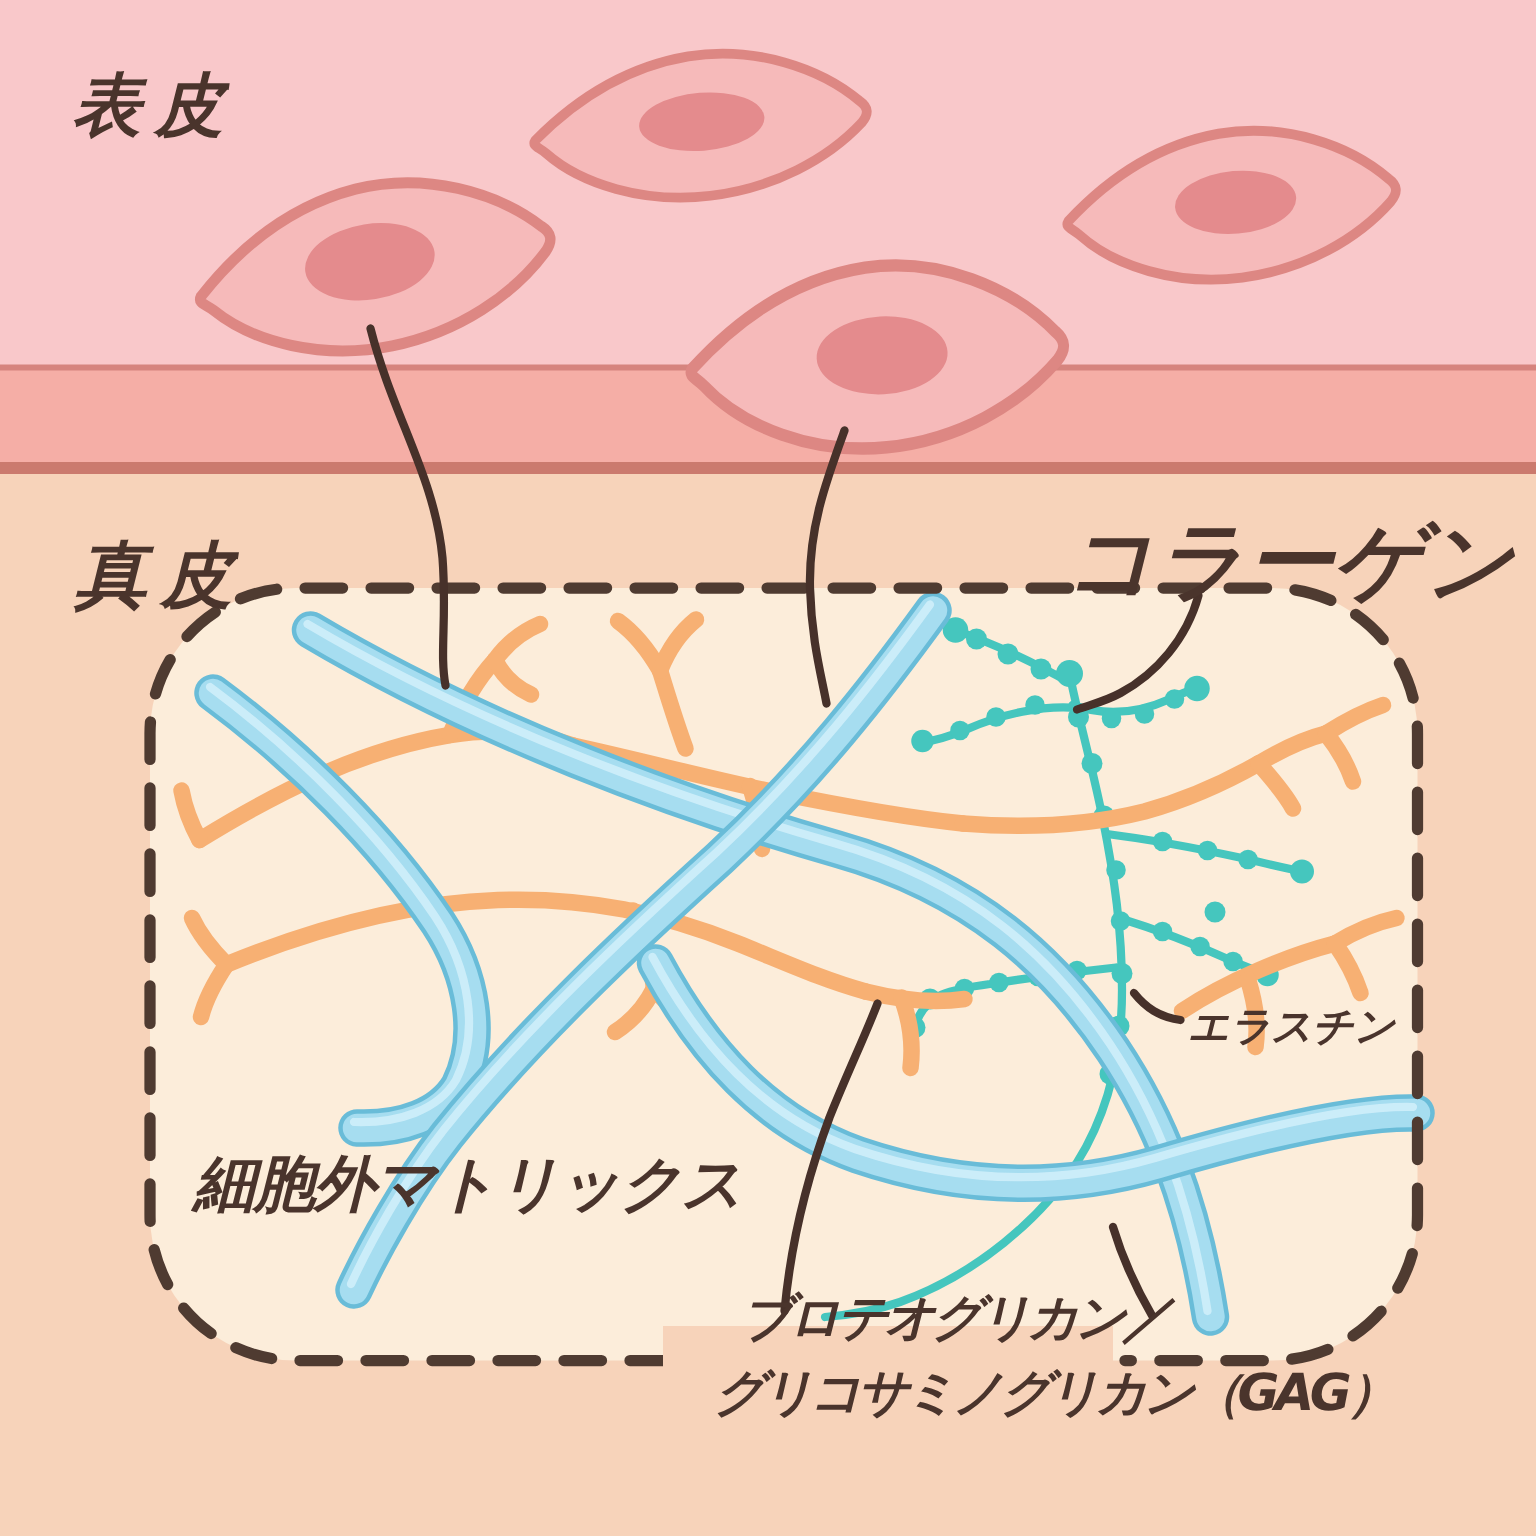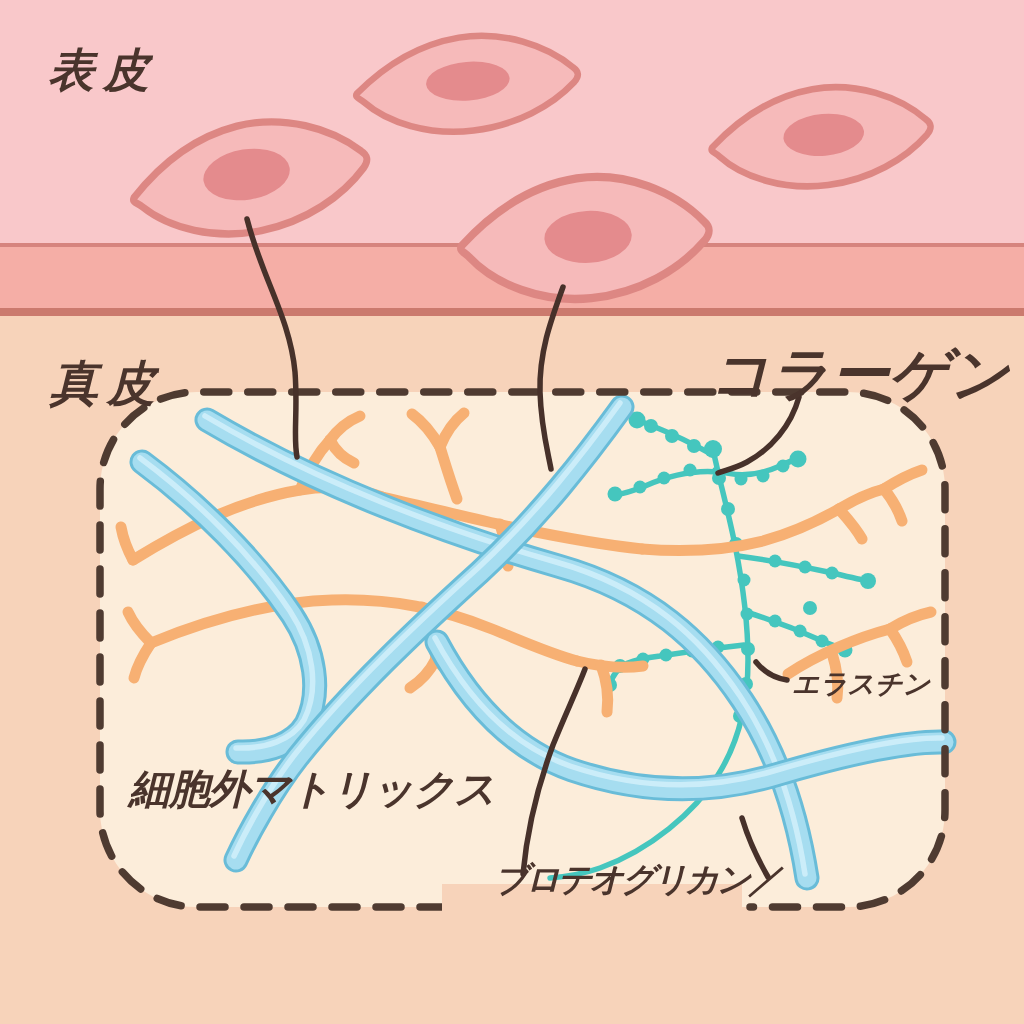--- a/index.html
+++ b/index.html
@@ -185,14 +185,15 @@
 
   <div class="lbl lbl-epidermis">表皮</div>
   <div class="lbl lbl-dermis">真皮</div>
   <div class="lbl lbl-collagen">コラーゲン</div>
   <div class="lbl lbl-elastin">エラスチン</div>
   <div class="lbl lbl-ecm">
     <div class="l1">細胞外マトリックス</div>
   </div>
   <div class="lbl lbl-gag">
     <div class="l1">ブロテオグリカン／</div>
+    <div class="l2">グリコサミノグリカン（GAG）</div>
   </div>
 </div>
 
 </body></html>

